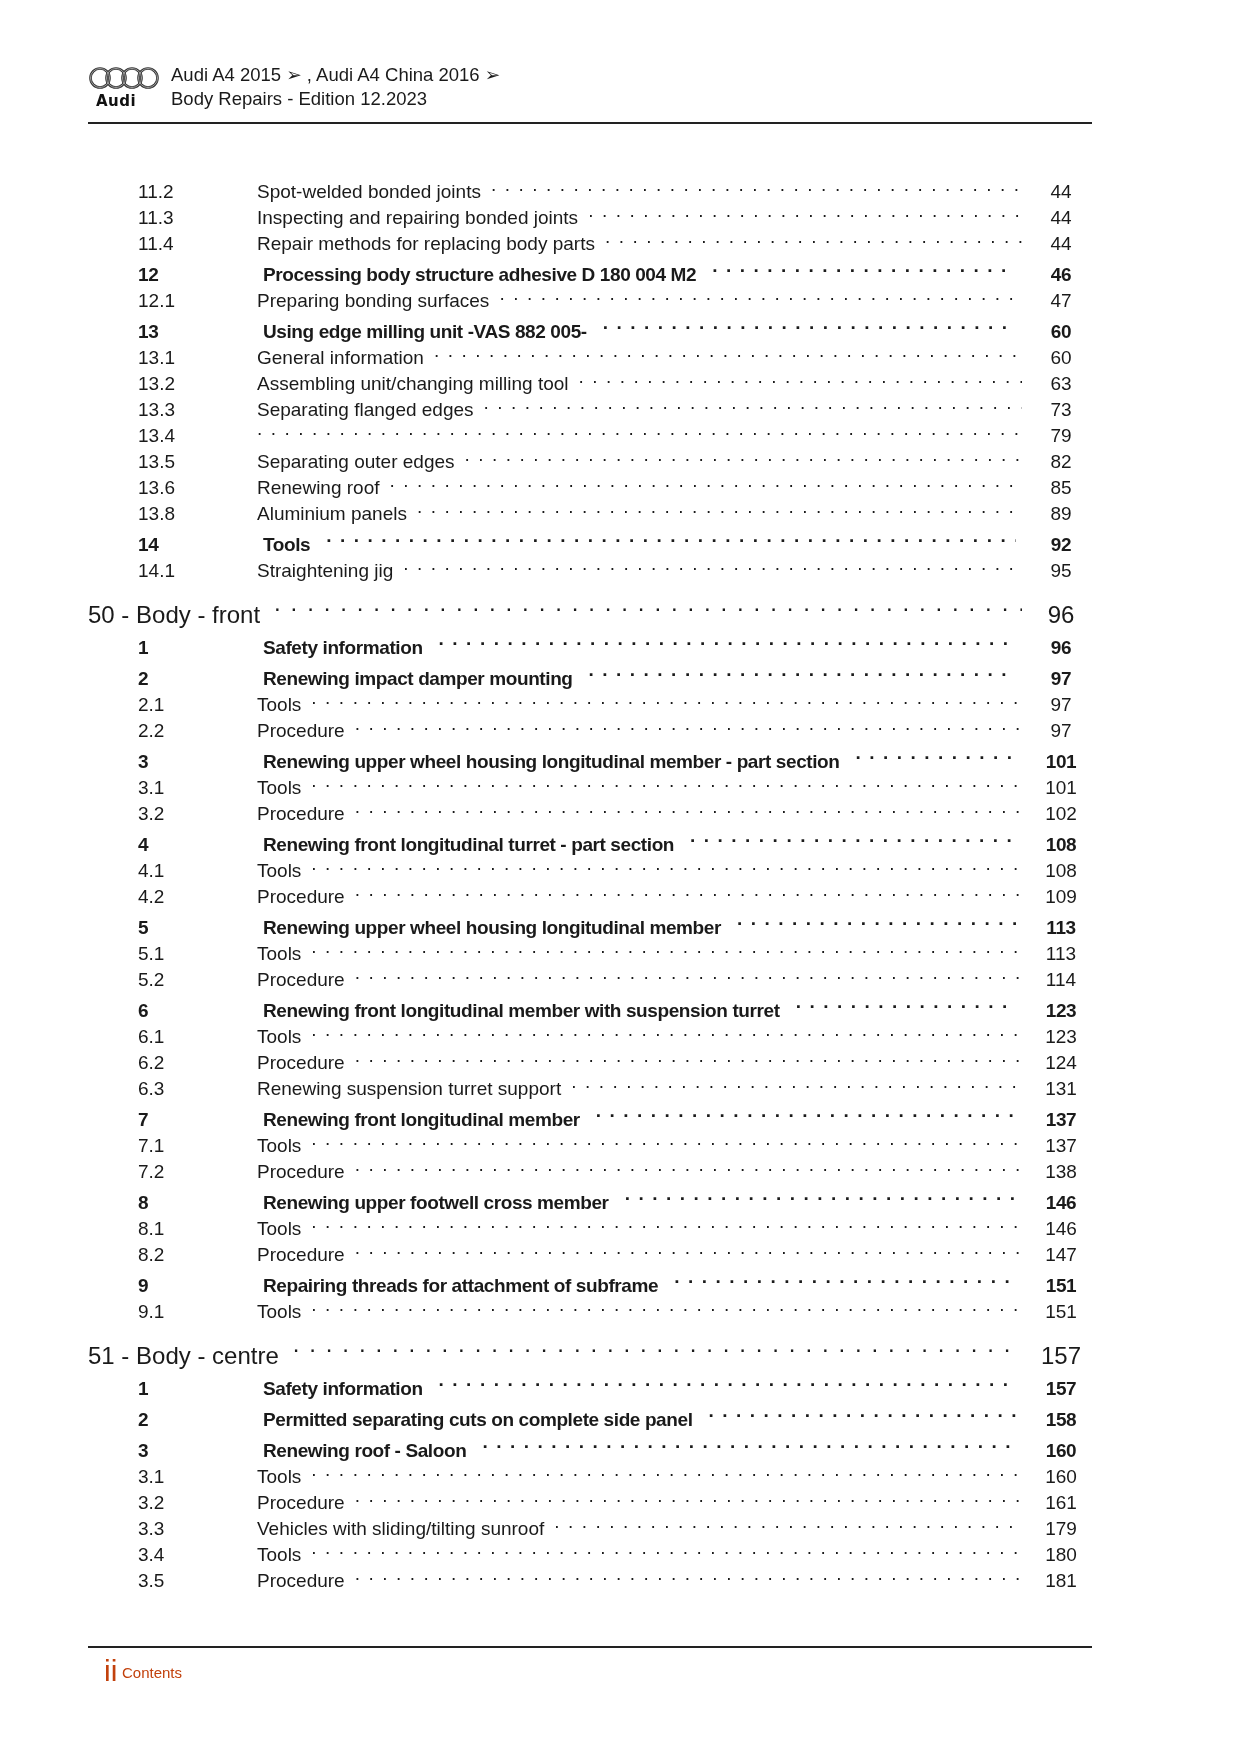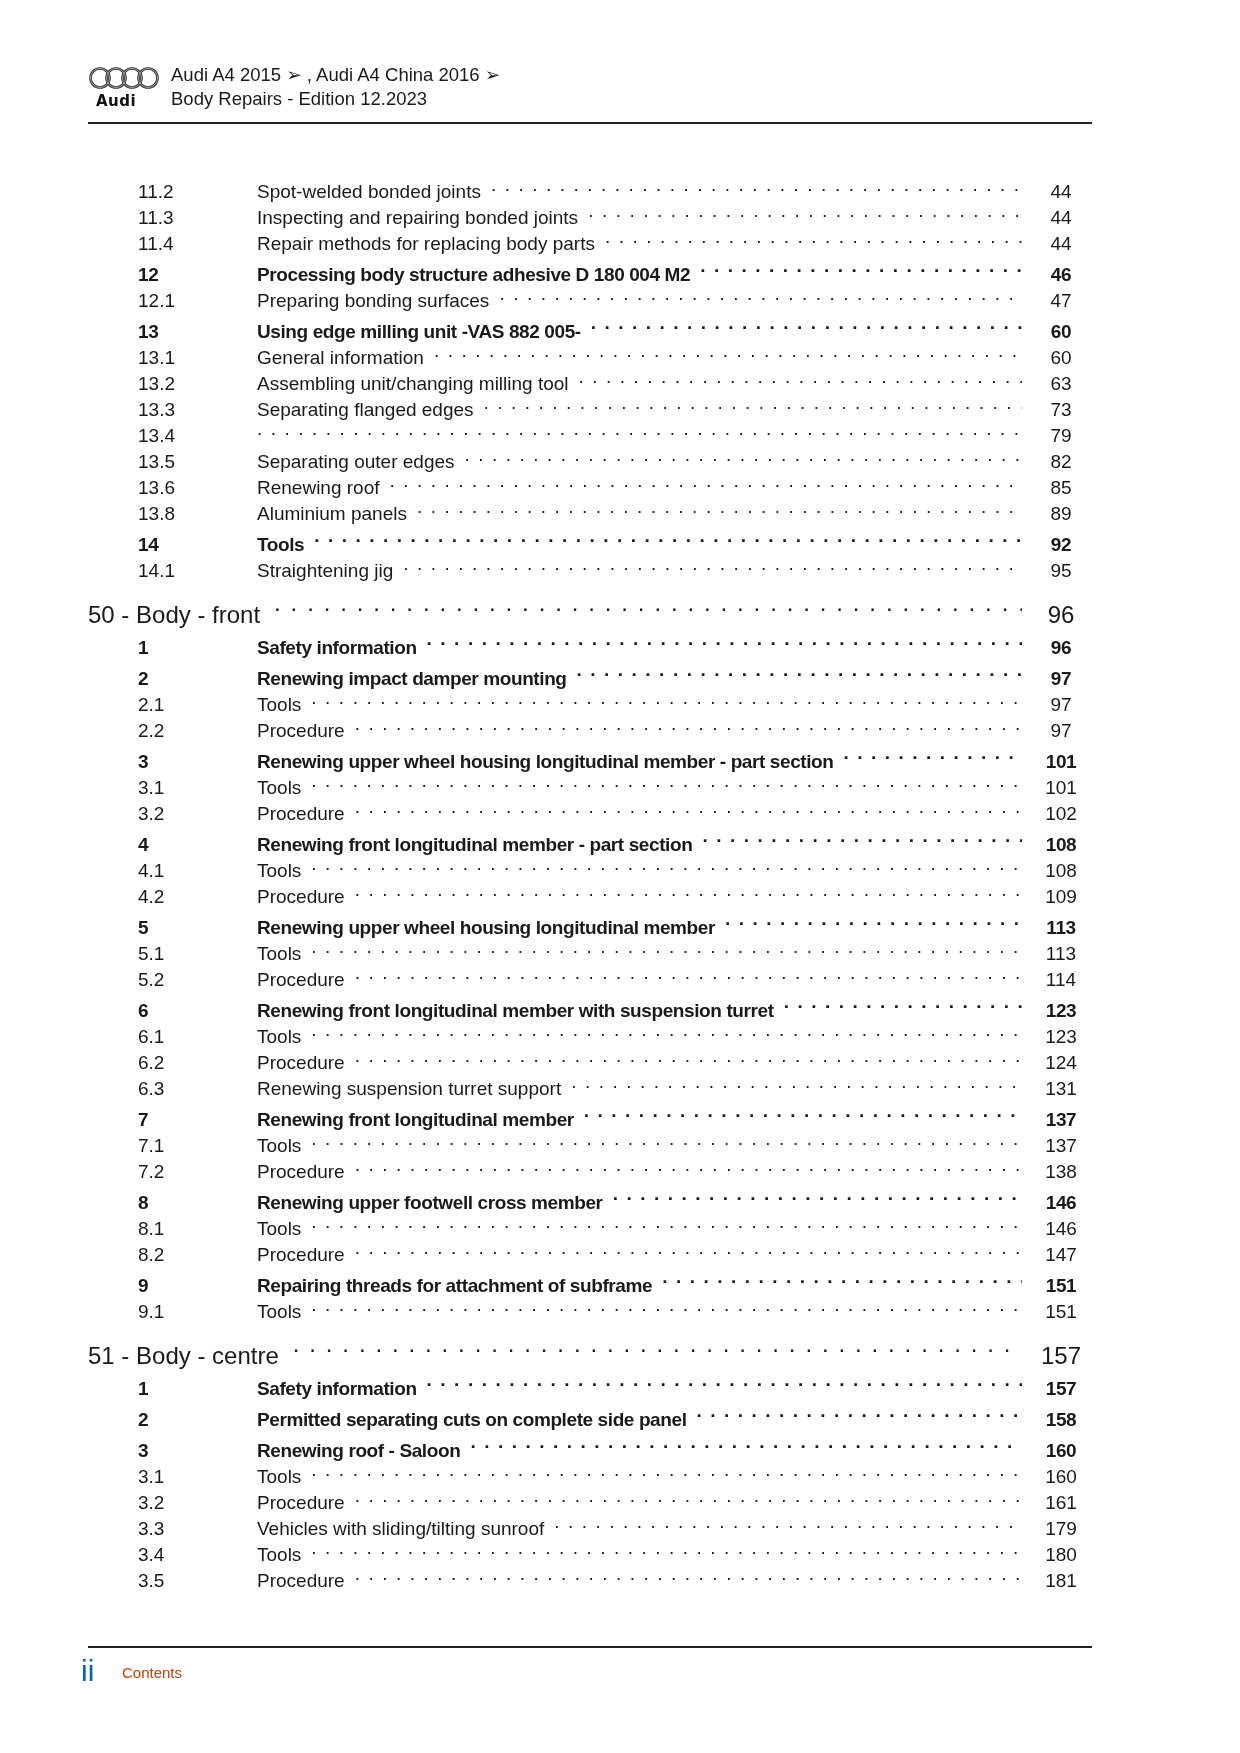--- a/index.html
+++ b/index.html
@@ -77,20 +77,21 @@
     white-space: nowrap;
     height: 26px;
     font-size: 19px;
     line-height: 26px;
   }
   .row.sec {
     height: 31px;
     line-height: 31px;
     font-weight: bold;
     padding-top: 0;
+    gap: 6px;
   }
   .row.sec .title, .row.sec .num, .row.sec .page {
     font-weight: bold;
     letter-spacing: -0.4px;
   }
   .row.chap {
     height: 40px;
     line-height: 40px;
     font-size: 24px;
     margin-top: 6px;
@@ -133,25 +134,25 @@
   .footer-rule {
     position: absolute;
     left: 88px;
     top: 1646px;
     width: 1004px;
     height: 2px;
     background: #222;
   }
   .footer-page {
     position: absolute;
-    left: 81px;
+    left: 104px;
     top: 1654px;
     font-size: 30px;
     line-height: 34px;
-    color: #0369a1;
+    color: #c2410c;
   }
   .footer-label {
     position: absolute;
     left: 122px;
     top: 1664px;
     font-size: 15px;
     color: #c2410c;
   }
 </style>
 </head>
@@ -312,21 +313,21 @@
       <span class="page">101</span>
     </div>
     <div class="row sub">
       <span class="num">3.2</span>
       <span class="title">Procedure</span>
       <span class="leader"></span>
       <span class="page">102</span>
     </div>
     <div class="row sec">
       <span class="num">4</span>
-      <span class="title">Renewing front longitudinal member - part section</span>
+      <span class="title">Renewing front longitudinal turret - part section</span>
       <span class="leader"></span>
       <span class="page">108</span>
     </div>
     <div class="row sub">
       <span class="num">4.1</span>
       <span class="title">Tools</span>
       <span class="leader"></span>
       <span class="page">108</span>
     </div>
     <div class="row sub">

